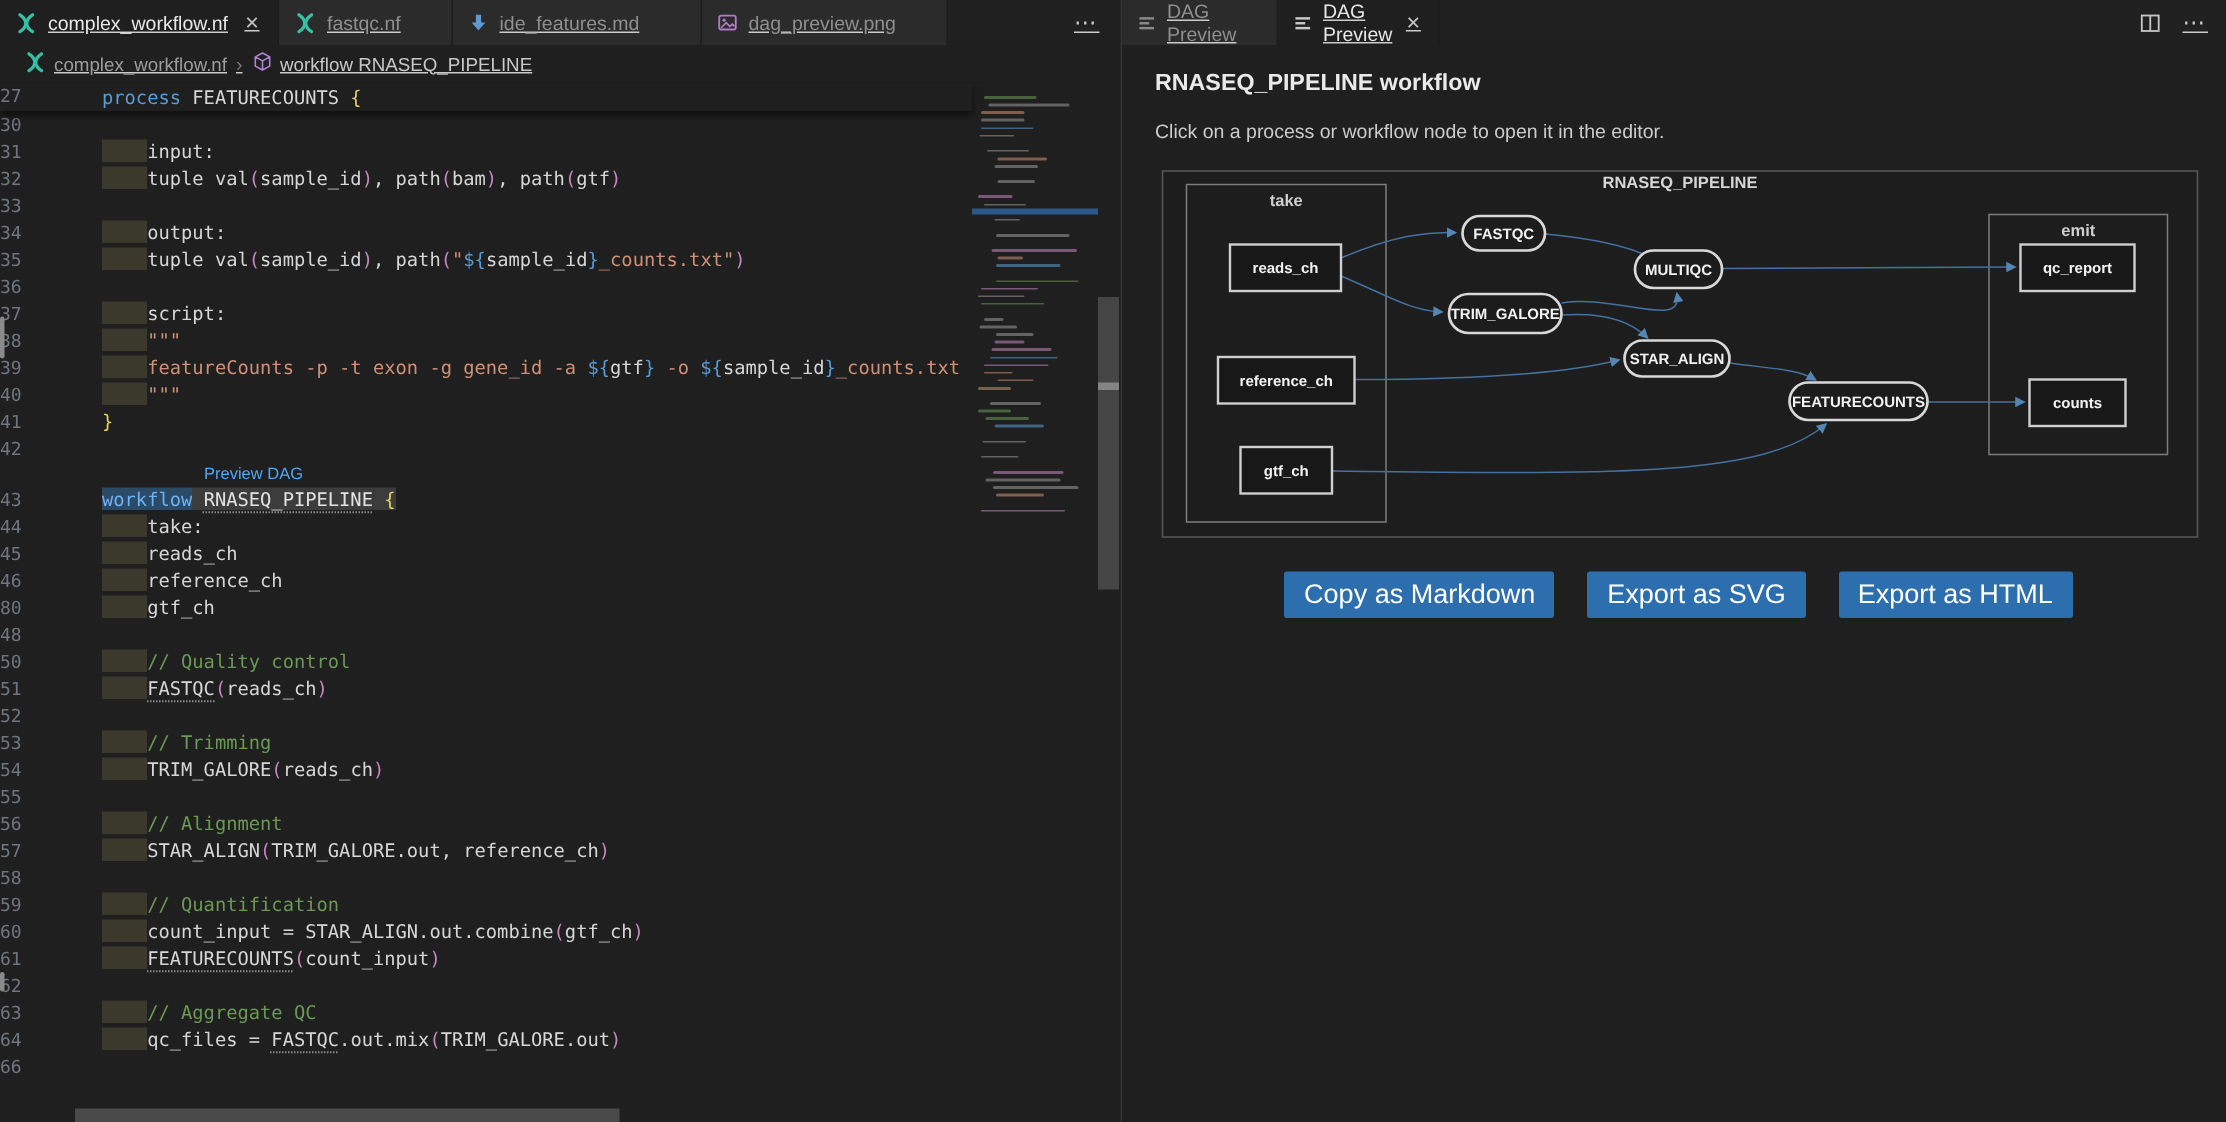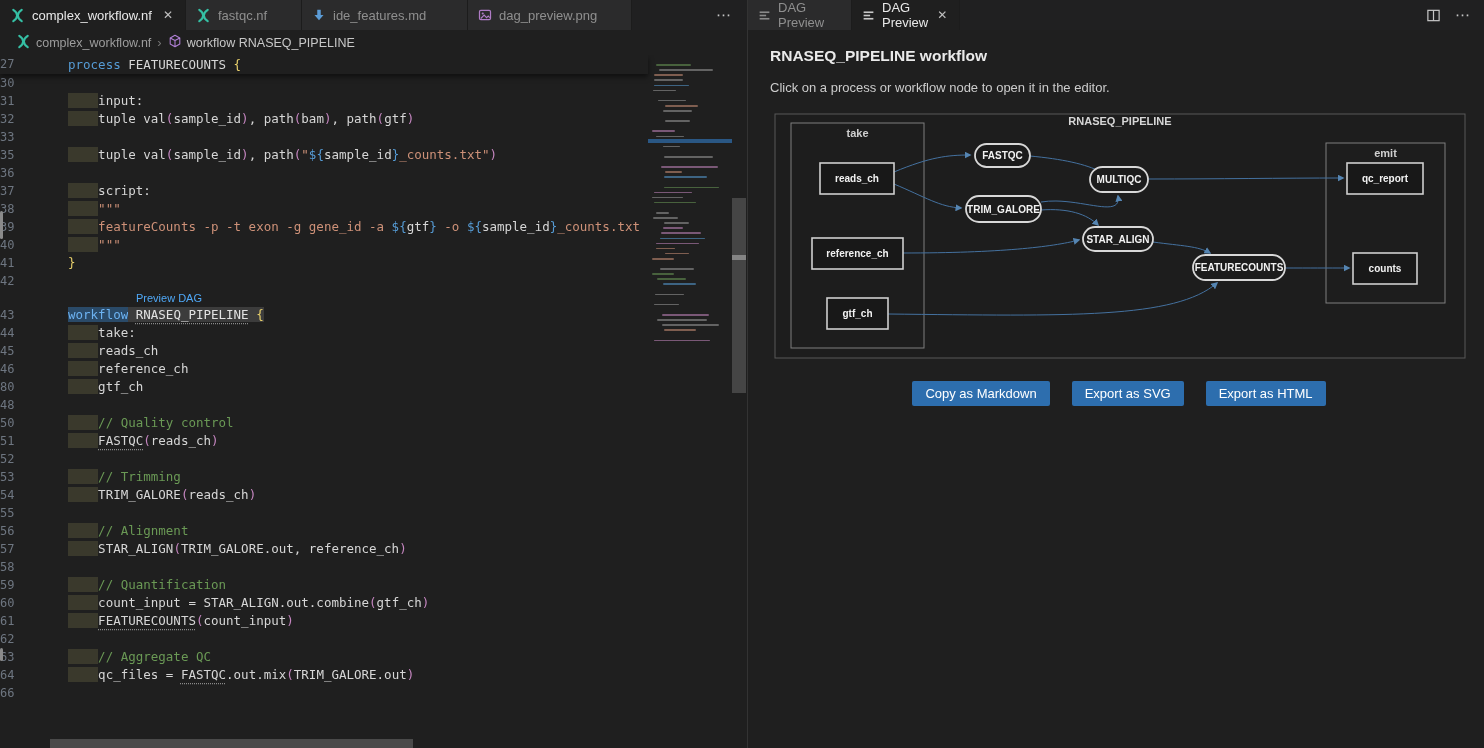--- a/index.html
+++ b/index.html
@@ -1,20 +1,20 @@
 <!DOCTYPE html>
 <html><head>
 <meta charset="utf-8">
 <style>
   html,body{margin:0;padding:0;background:#191919;}
   *{box-sizing:border-box;}
   .app{position:relative;width:1484px;height:748px;background:#1f1f1f;overflow:hidden;
        font-family:"Liberation Sans",sans-serif;color:#cccccc;}
   
-  .group{position:absolute;top:0;height:748px;}
+  .group{position:absolute;top:0;height:748px;text-decoration:underline;}
   .group.left{left:0;width:747px;}
   .group.right{left:748px;width:736px;}
   .group-divider{position:absolute;left:747px;top:0;width:1px;height:748px;background:#333;}
   
   .tabbar{position:relative;height:30px;background:#202021;display:flex;align-items:stretch;overflow:hidden;}
   .tab{display:flex;align-items:center;gap:7px;padding:0 10px;font-size:13px;color:#8f8f8f;
        background:#2b2b2c;border-right:1px solid #1c1c1c;cursor:pointer;flex:0 0 auto;}
   .tab.active{background:#1f1f1f;color:#e8e8e8;}
   .tab .close{margin-left:auto;font-size:12px;color:#c0c0c0;padding:0 2px;}
   .tab-overflow{margin-left:auto;align-self:center;color:#c5c5c5;font-size:15px;letter-spacing:2px;
@@ -62,21 +62,21 @@
   .hscroll{position:absolute;left:0;bottom:0;width:747px;height:9px;}
   .hthumb{position:absolute;bottom:0;height:9px;background:#4a4a4a;}
   .edge-mark{position:absolute;left:0;width:3px;border-radius:2px;background:#8a8a8a;z-index:8;}
   
   .panel{position:absolute;left:0;top:30px;width:736px;height:718px;background:#1f1f1f;overflow:hidden;}
   .panel h1{position:absolute;left:22px;top:17px;margin:0;font-size:15.5px;font-weight:700;color:#eaeaea;}
   .panel .subtitle{position:absolute;left:22px;top:50px;margin:0;font-size:13px;color:#cccccc;}
   .dagbox{position:absolute;left:22px;top:82px;width:698px;height:248px;}
   .btnrow{position:absolute;left:22px;top:351px;width:698px;display:flex;justify-content:center;gap:22px;}
   .btn{background:#2d6eae;color:#ffffff;border:none;border-radius:2px;font-family:"Liberation Sans",sans-serif;
-       font-size:13px;padding:5px 13px;cursor:pointer;}
+       font-size:18px;padding:5px 13px;cursor:pointer;}
   svg text{font-family:"Liberation Sans",sans-serif;}
 </style>
 </head>
 <body>
 
 <div class="app">
 
   <div class="group left">
     <div class="tabbar" id="left-tabbar">
         <div class="tab active" style="width: 186px;">
@@ -134,20 +134,21 @@
       </span>
       <span class="sym">workflow RNASEQ_PIPELINE</span>
     </div>
 
     <div class="editor">
       <div class="code" id="code-lines">
           <div class="cline"><span class="ln">30</span><span class="ltxt"></span></div>
           <div class="cline"><span class="ln">31</span><span class="ltxt"><span class="tk-ind">    </span><span class="tk-id">input:</span></span></div>
           <div class="cline"><span class="ln">32</span><span class="ltxt"><span class="tk-ind">    </span><span class="tk-id">tuple val</span><span class="tk-paren">(</span><span class="tk-id">sample_id</span><span class="tk-paren">)</span><span class="tk-id">, path</span><span class="tk-paren">(</span><span class="tk-id">bam</span><span class="tk-paren">)</span><span class="tk-id">, path</span><span class="tk-paren">(</span><span class="tk-id">gtf</span><span class="tk-paren">)</span></span></div>
           <div class="cline"><span class="ln">33</span><span class="ltxt"></span></div>
+          <div class="cline"><span class="ln">34</span><span class="ltxt"><span class="tk-ind">    </span><span class="tk-id">output:</span></span></div>
           <div class="cline"><span class="ln">35</span><span class="ltxt"><span class="tk-ind">    </span><span class="tk-id">tuple val</span><span class="tk-paren">(</span><span class="tk-id">sample_id</span><span class="tk-paren">)</span><span class="tk-id">, path</span><span class="tk-paren">(</span><span class="tk-str">"</span><span class="tk-interp">${</span><span class="tk-id">sample_id</span><span class="tk-interp">}</span><span class="tk-str">_counts.txt"</span><span class="tk-paren">)</span></span></div>
           <div class="cline"><span class="ln">36</span><span class="ltxt"></span></div>
           <div class="cline"><span class="ln">37</span><span class="ltxt"><span class="tk-ind">    </span><span class="tk-id">script:</span></span></div>
           <div class="cline"><span class="ln">38</span><span class="ltxt"><span class="tk-ind">    </span><span class="tk-str">"""</span></span></div>
           <div class="cline"><span class="ln">39</span><span class="ltxt"><span class="tk-ind">    </span><span class="tk-str">featureCounts -p -t exon -g gene_id -a </span><span class="tk-interp">${</span><span class="tk-id">gtf</span><span class="tk-interp">}</span><span class="tk-str"> -o </span><span class="tk-interp">${</span><span class="tk-id">sample_id</span><span class="tk-interp">}</span><span class="tk-str">_counts.txt </span><span class="tk-interp">${</span><span class="tk-id">bam</span></span></div>
           <div class="cline"><span class="ln">40</span><span class="ltxt"><span class="tk-ind">    </span><span class="tk-str">"""</span></span></div>
           <div class="cline"><span class="ln">41</span><span class="ltxt"><span class="tk-brace">}</span></span></div>
           <div class="cline"><span class="ln">42</span><span class="ltxt"></span></div>
           <div class="cline lens-row"><span class="ln"></span><span class="lens">Preview DAG</span></div>
           <div class="cline"><span class="ln">43</span><span class="ltxt"><span class="tk-kwsel">workflow</span><span class="tk-sel"> </span><span class="tk-idhl">RNASEQ_PIPELINE</span><span class="tk-sel"> </span><span class="tk-bracehl">{</span></span></div>

